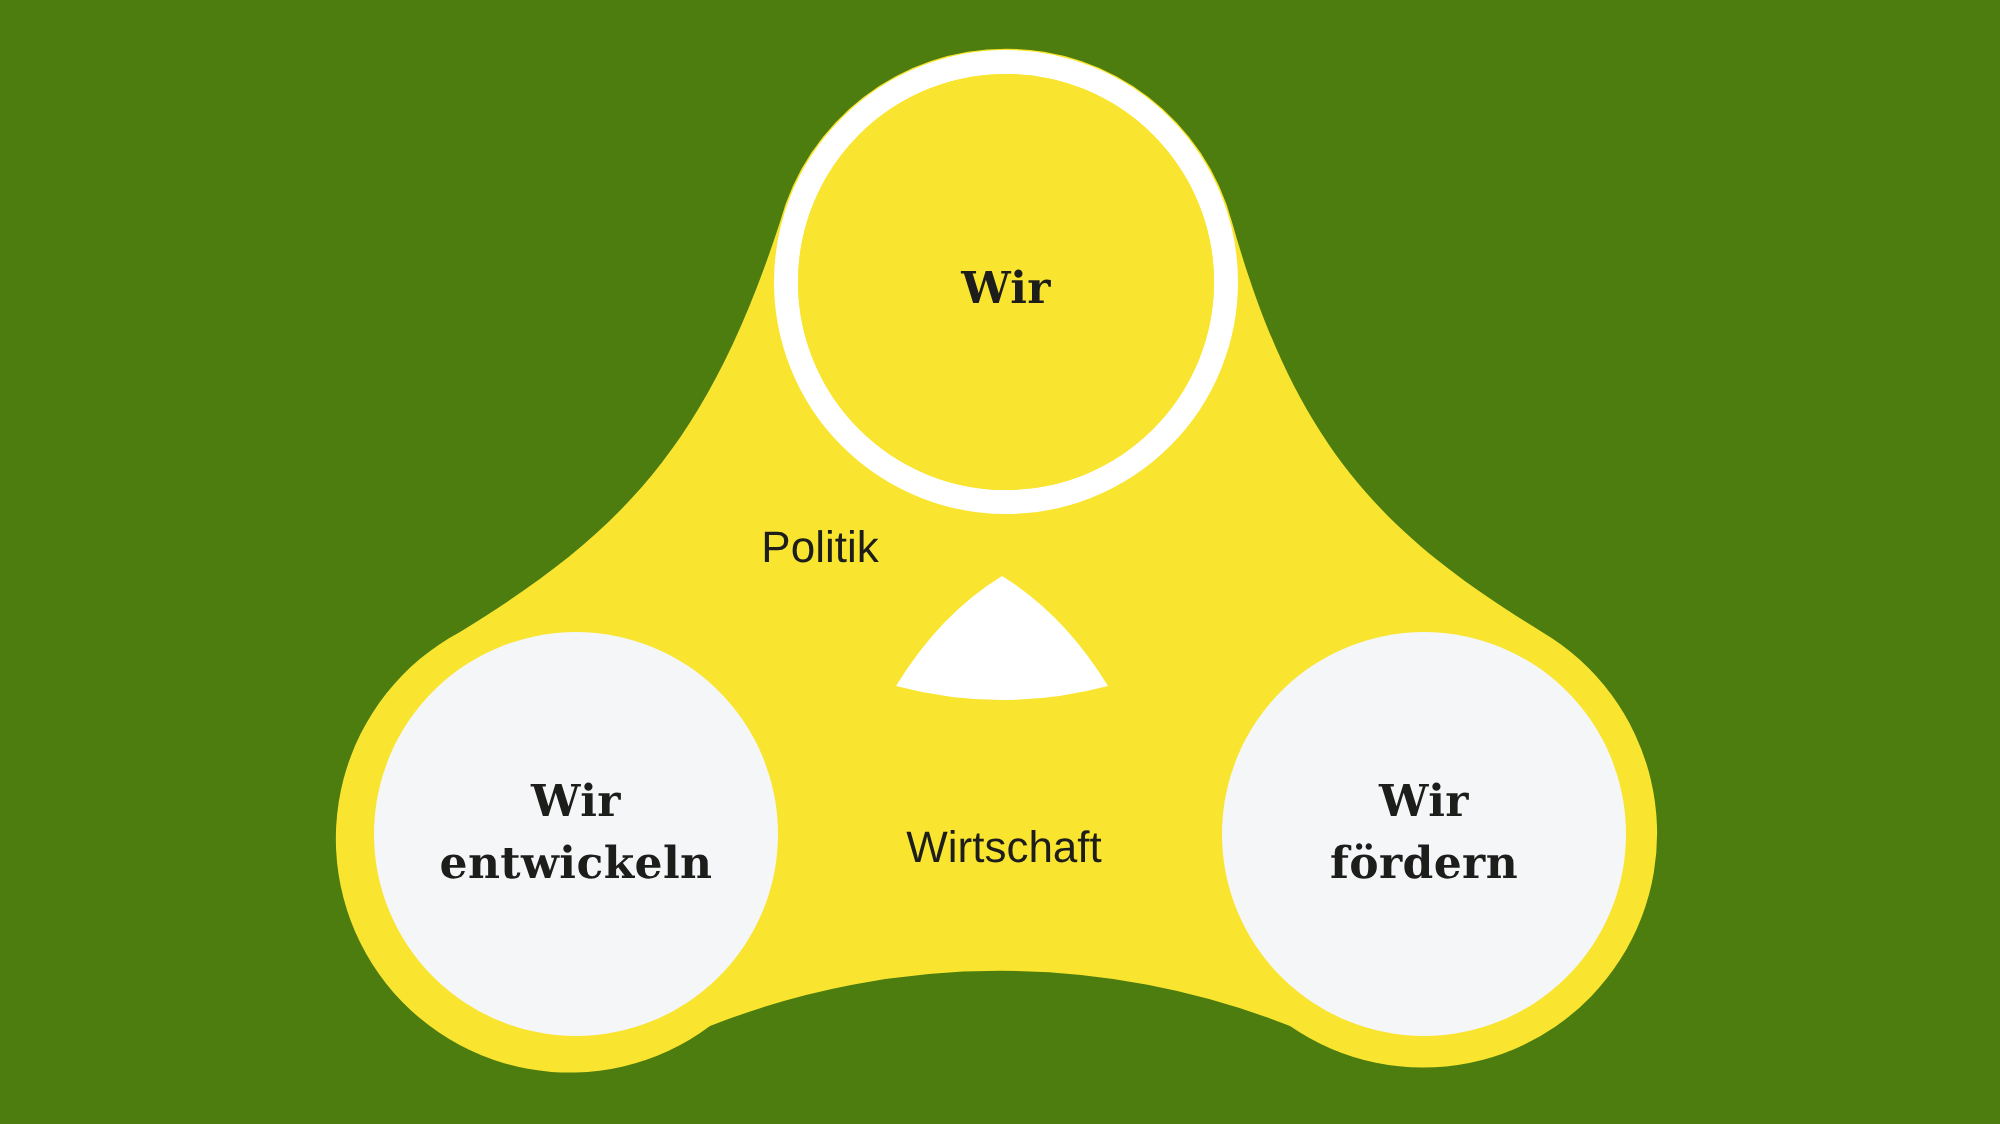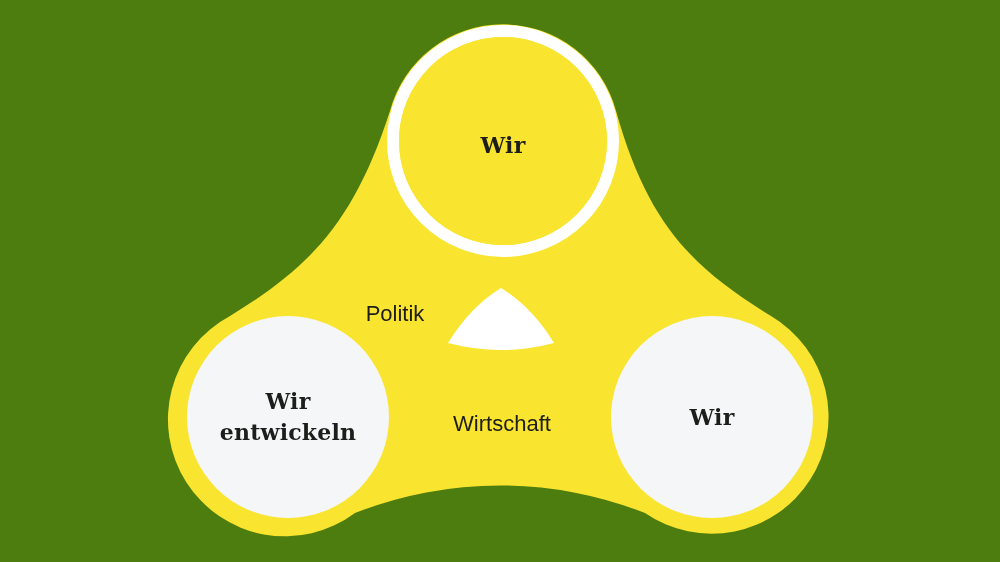--- a/index.html
+++ b/index.html
@@ -78,20 +78,21 @@
     <span>Wir</span>
   </div>
 
   <div class="label node-label" style="left:288px; top:417px;">
     <span>Wir</span>
     <span>entwickeln</span>
   </div>
 
   <div class="label node-label" style="left:712px; top:417px;">
     <span>Wir</span>
+    <span>fördern</span>
   </div>
 
-  <div class="label edge-label" style="left:395px; top:274px;margin-top:40px;">Politik</div>
+  <div class="label edge-label" style="left:410px; top:274px;">Politik</div>
 
 
   <div class="label edge-label" style="left:502px; top:424px;">Wirtschaft</div>
 
 </div>
 
 </body></html>

